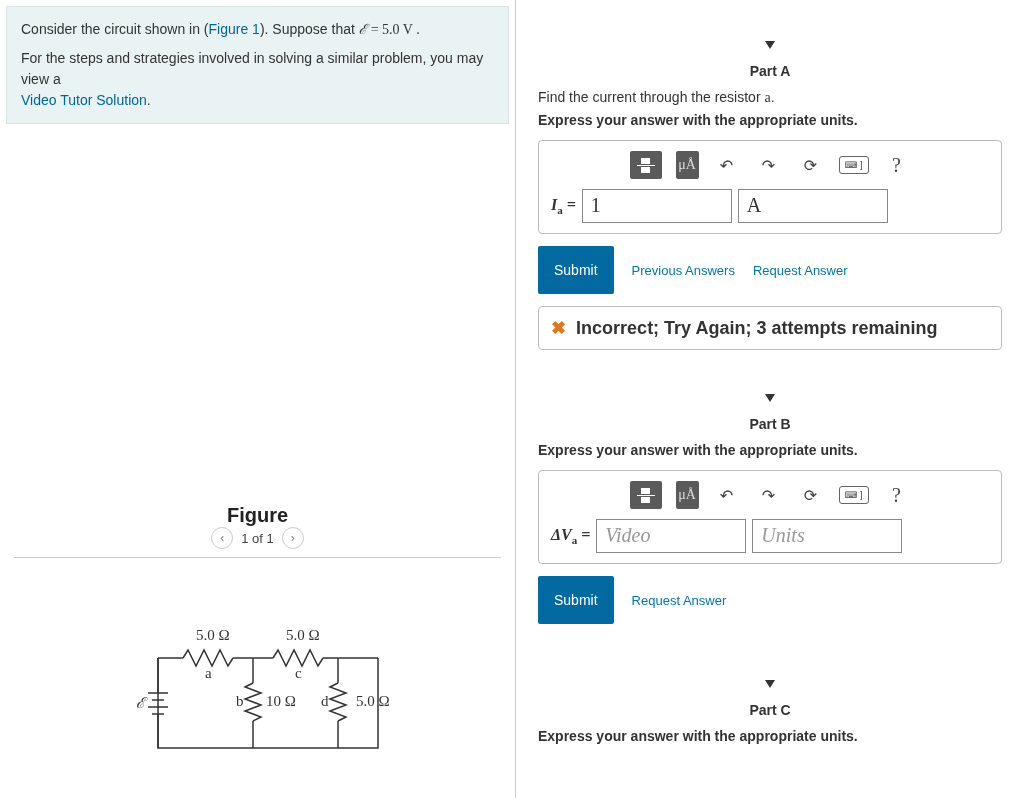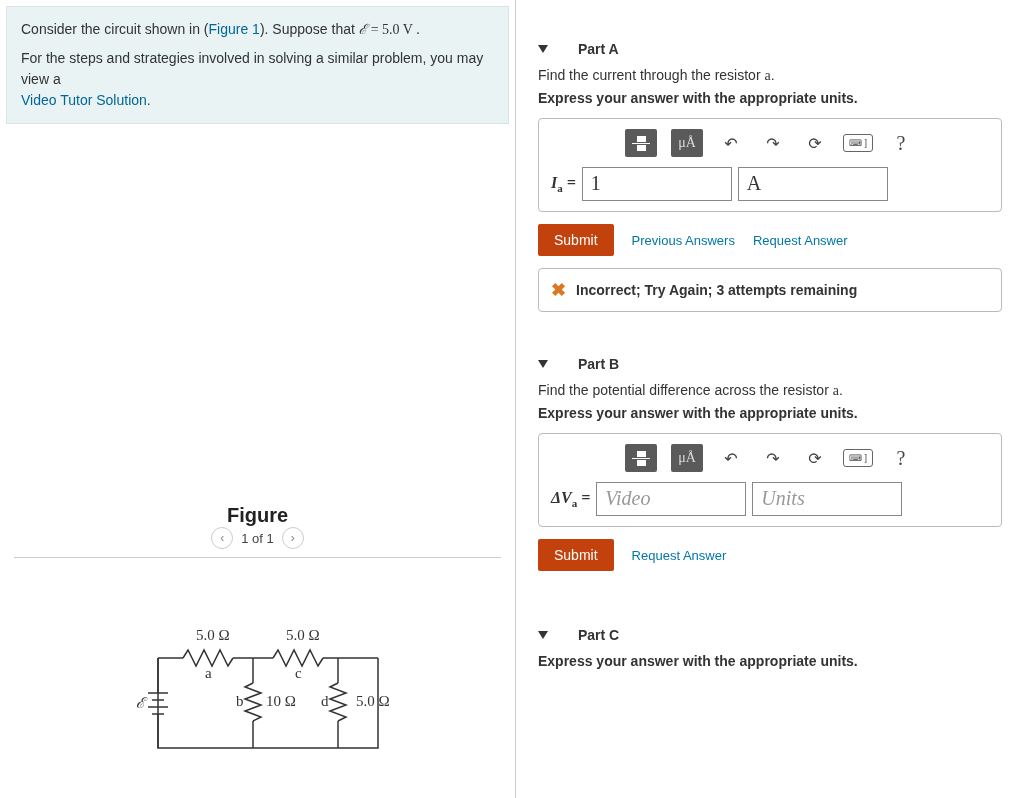--- a/index.html
+++ b/index.html
@@ -10,47 +10,47 @@
   .problem-box { background: #eaf3f3; border: 1px solid #d6e4e4; padding: 12px 14px; margin: 6px 6px 0 6px; line-height: 1.5; }
   .problem-box .serif { font-family: "Times New Roman", serif; font-style: italic; }
   .link { color: #069; text-decoration: none; }
   .figure-head { display: flex; justify-content: space-between; align-items: center; padding: 0 14px; margin-top: 380px; flex-direction: column; }
   .figure-head h2 { font-size: 20px; font-weight: bold; color: #222; }
   .pager { display: flex; align-items: center; gap: 8px; font-size: 13px; color: #444; }
   .pager .pbtn { width: 22px; height: 22px; border: 1px solid #ccc; border-radius: 50%; display: inline-flex; align-items: center; justify-content: center; color: #888; font-size: 12px; }
   .figure-rule { border: none; border-top: 1px solid #ccc; margin: 8px 14px 0 14px; }
   .circuit-wrap { display:flex; justify-content:center; margin-top: 40px; }
   .part { padding: 8px 22px 18px 22px; }
-  .part-header { display: flex; align-items: center; gap: 30px; margin: 18px 0 10px 0; }
+  .part-header { display: flex; align-items: center; gap: 14px; margin: 18px 0 10px 0; flex-direction: column; }
   .discl { width: 0; height: 0; border-left: 5px solid transparent; border-right: 5px solid transparent; border-top: 8px solid #333; cursor: pointer; }
   .part-title { font-weight: bold; font-size: 14px; }
   .prompt { margin: 8px 0 6px 0; font-size: 14px; color: #333; }
   .instruct { font-weight: bold; margin-bottom: 12px; font-size: 14px; }
   .answer-box { border: 1px solid #bbb; border-radius: 4px; padding: 10px 12px; margin-bottom: 12px; }
   .toolbar { display: flex; justify-content: center; align-items: center; gap: 14px; margin-bottom: 10px; }
   .tb { width: 28px; height: 26px; display:inline-flex; align-items:center; justify-content:center; color:#444; font-size:16px; }
   .tb-frac { background:#5a5a5a; color:#fff; width:32px; height:28px; border-radius:2px; display:flex; flex-direction:column; align-items:center; justify-content:center; font-size:8px; line-height:1; }
   .tb-frac .top { width:9px; height:6px; background:#fff; margin-bottom:1px;}
   .tb-frac .bar { width:18px; height:1px; background:#fff; }
   .tb-frac .bot { width:9px; height:6px; background:#fff; margin-top:1px;}
-  .tb-unit { background:#5a5a5a; color:#ddd; width:32px; height:28px; border-radius:2px; font-family:serif; font-size:14px; display:inline-flex; align-items:center; justify-content:center; }
+  .tb-unit { background:#5a5a5a; color:#ddd; width:23px; height:28px; border-radius:2px; font-family:serif; font-size:14px; display:inline-flex; align-items:center; justify-content:center; }
   .tb-key { border:1px solid #666; border-radius:3px; width:30px; height:18px; font-size:9px; display:inline-flex; align-items:center; justify-content:center; }
   .inputs { display:flex; align-items:center; gap:6px; }
   .lbl { font-family: "Times New Roman", serif; font-style: italic; font-size:16px;font-weight:bold; }
   .lbl sub { font-size:11px; font-style:normal; }
   .field { border:1px solid #888; height:34px; padding:4px 8px; font-size:20px; font-family:"Times New Roman",serif; }
   .field.val { width:150px; }
   .field.unit { width:150px; }
   .field.placeholder { color:#999; font-style:italic; }
-  .submit { background:#c2410c; color:#fff; border:none; padding:8px 16px; font-size:14px; cursor:pointer; border-radius:2px; }
+  .submit { background:#0369a1; color:#fff; border:none; padding:16px 16px; font-size:14px; cursor:pointer; border-radius:2px; }
   .actions { display:flex; align-items:center; gap:18px; margin-bottom:12px; }
   .act-link { color:#0277a8; font-size:13px; cursor:pointer; }
   .feedback { border:1px solid #bbb; border-radius:4px; padding:10px 12px; display:flex; align-items:center; gap:10px; }
   .xmark { color:#d72; font-size:18px; font-weight:bold; }
-  .fb-text { font-weight:bold; font-size:14px; }
+  .fb-text { font-weight:bold; font-size:18px; }
   .serif-up { font-family:"Times New Roman", serif; }
 </style>
 </head>
 <body>
 
 <div class="container">
 
   <div class="left-pane">
     <div class="problem-box">
       <p>
@@ -158,23 +158,20 @@
         <span class="xmark">✖</span>
         <span class="fb-text">Incorrect; Try Again; 3 attempts remaining</span>
       </div>
     </div>
 
     <div class="part">
       <div class="part-header">
         <span class="discl"></span>
         <span class="part-title">Part B</span>
       </div>
-      <p class="prompt">
-        <span>Find the potential difference across the resistor </span><span class="serif-up">a</span><span>.</span>
-      </p>
       <p class="instruct">Express your answer with the appropriate units.</p>
 
       <div class="answer-box">
         <div class="toolbar">
           <span class="tb-frac">
               <span class="top"></span>
               <span class="bar"></span>
               <span class="bot"></span>
             </span>
           <span class="tb-unit">μÅ</span>

